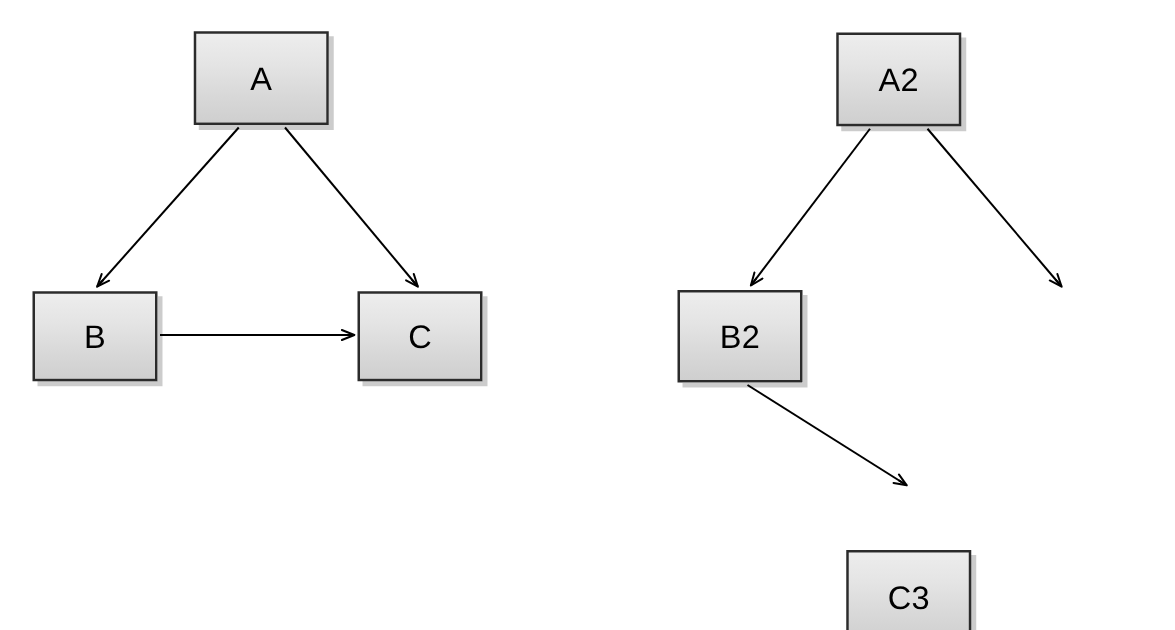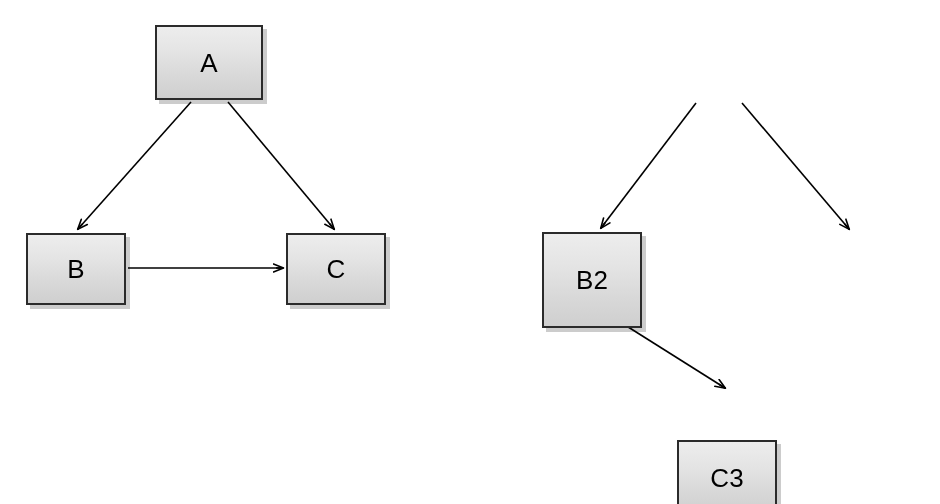--- a/index.html
+++ b/index.html
@@ -77,22 +77,25 @@
   </div>
 
   <div class="node" style="left:26px; top:233px; width:100px; height:72px;">
     <span class="node-label">B</span>
   </div>
 
   <div class="node" style="left:286px; top:233px; width:100px; height:72px;">
     <span class="node-label">C</span>
   </div>
 
+  <div class="node" style="left:669px; top:26px; width:100px; height:75px;">
+    <span class="node-label">A2</span>
+  </div>
 
-  <div class="node" style="left:542px; top:232px; width:100px; height:96px;">
+  <div class="node" style="left:542px; top:232px; width:100px; height:74px;">
     <span class="node-label">B2</span>
   </div>
 
 
   <div class="node" style="left:677px; top:392px; width:100px; height:75px;margin-top:48px;">
     <span class="node-label">C3</span>
   </div>
 
 </div>
 

